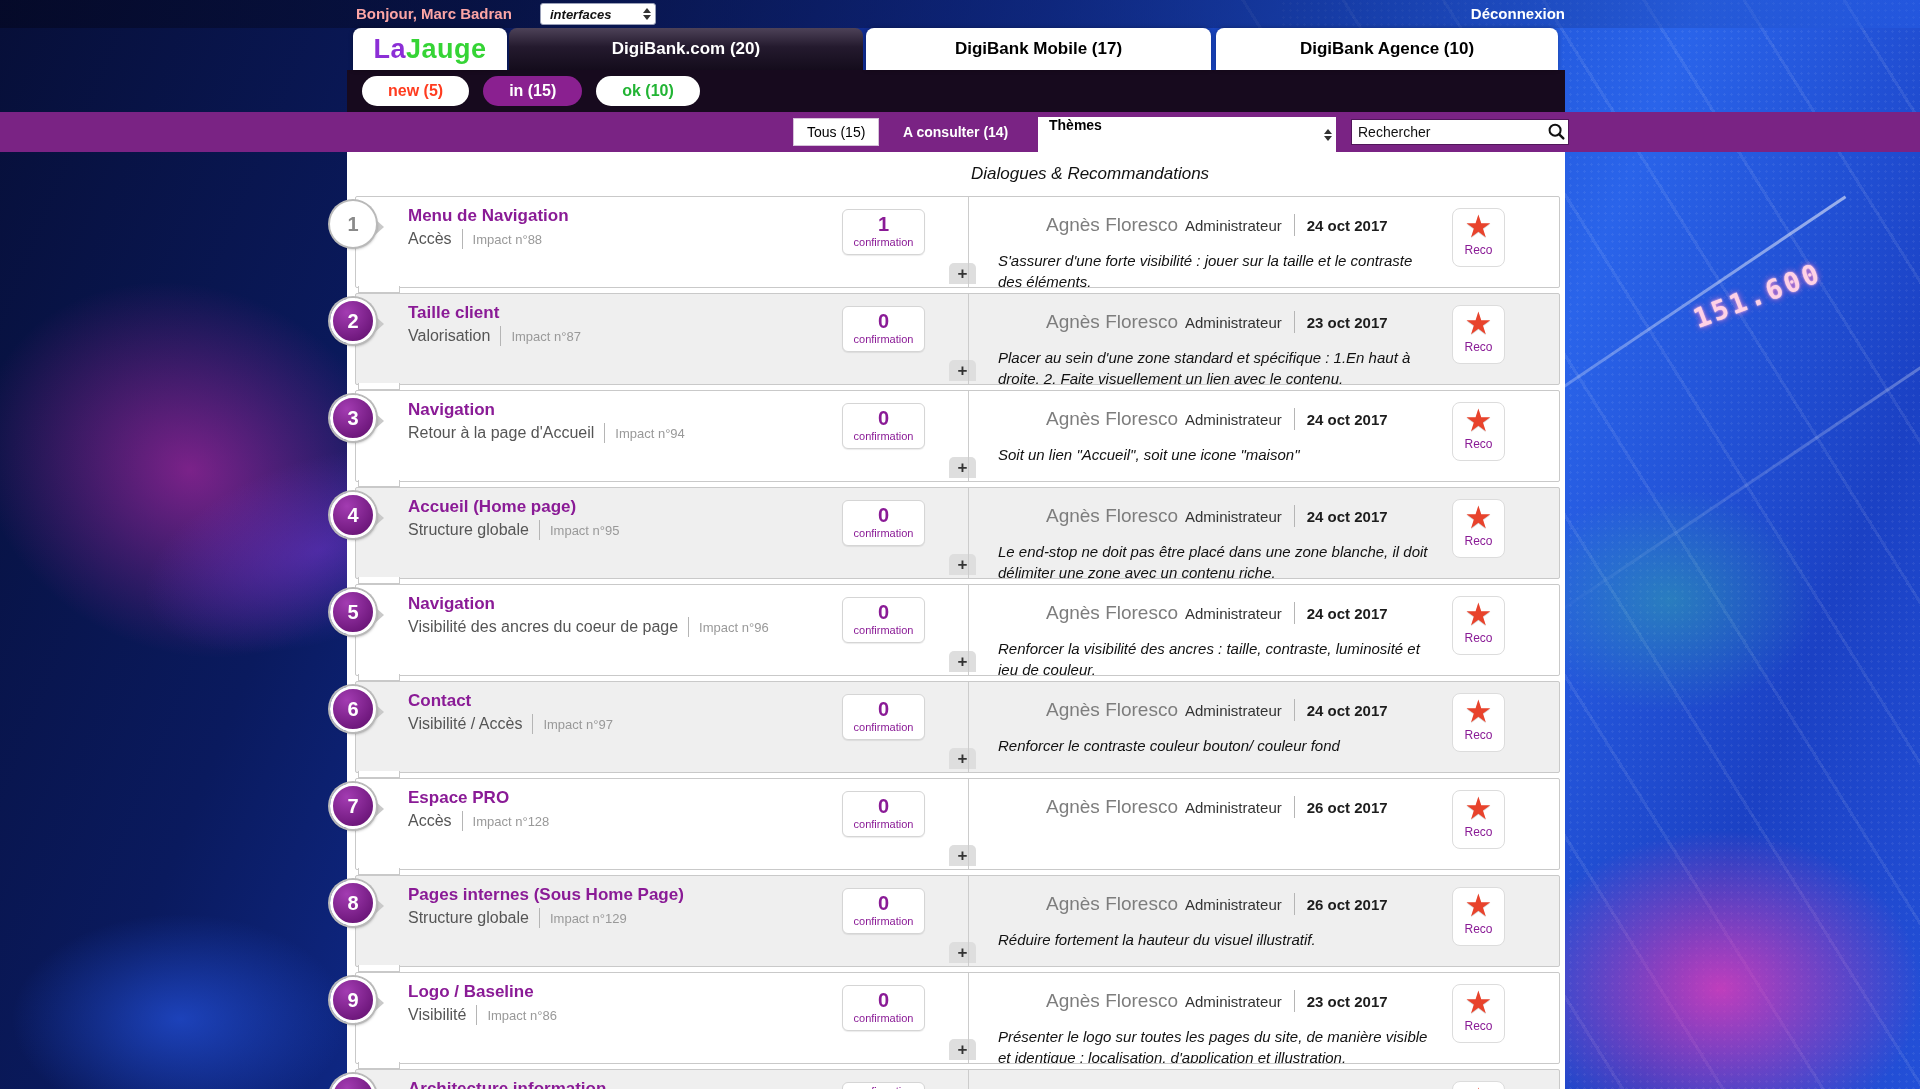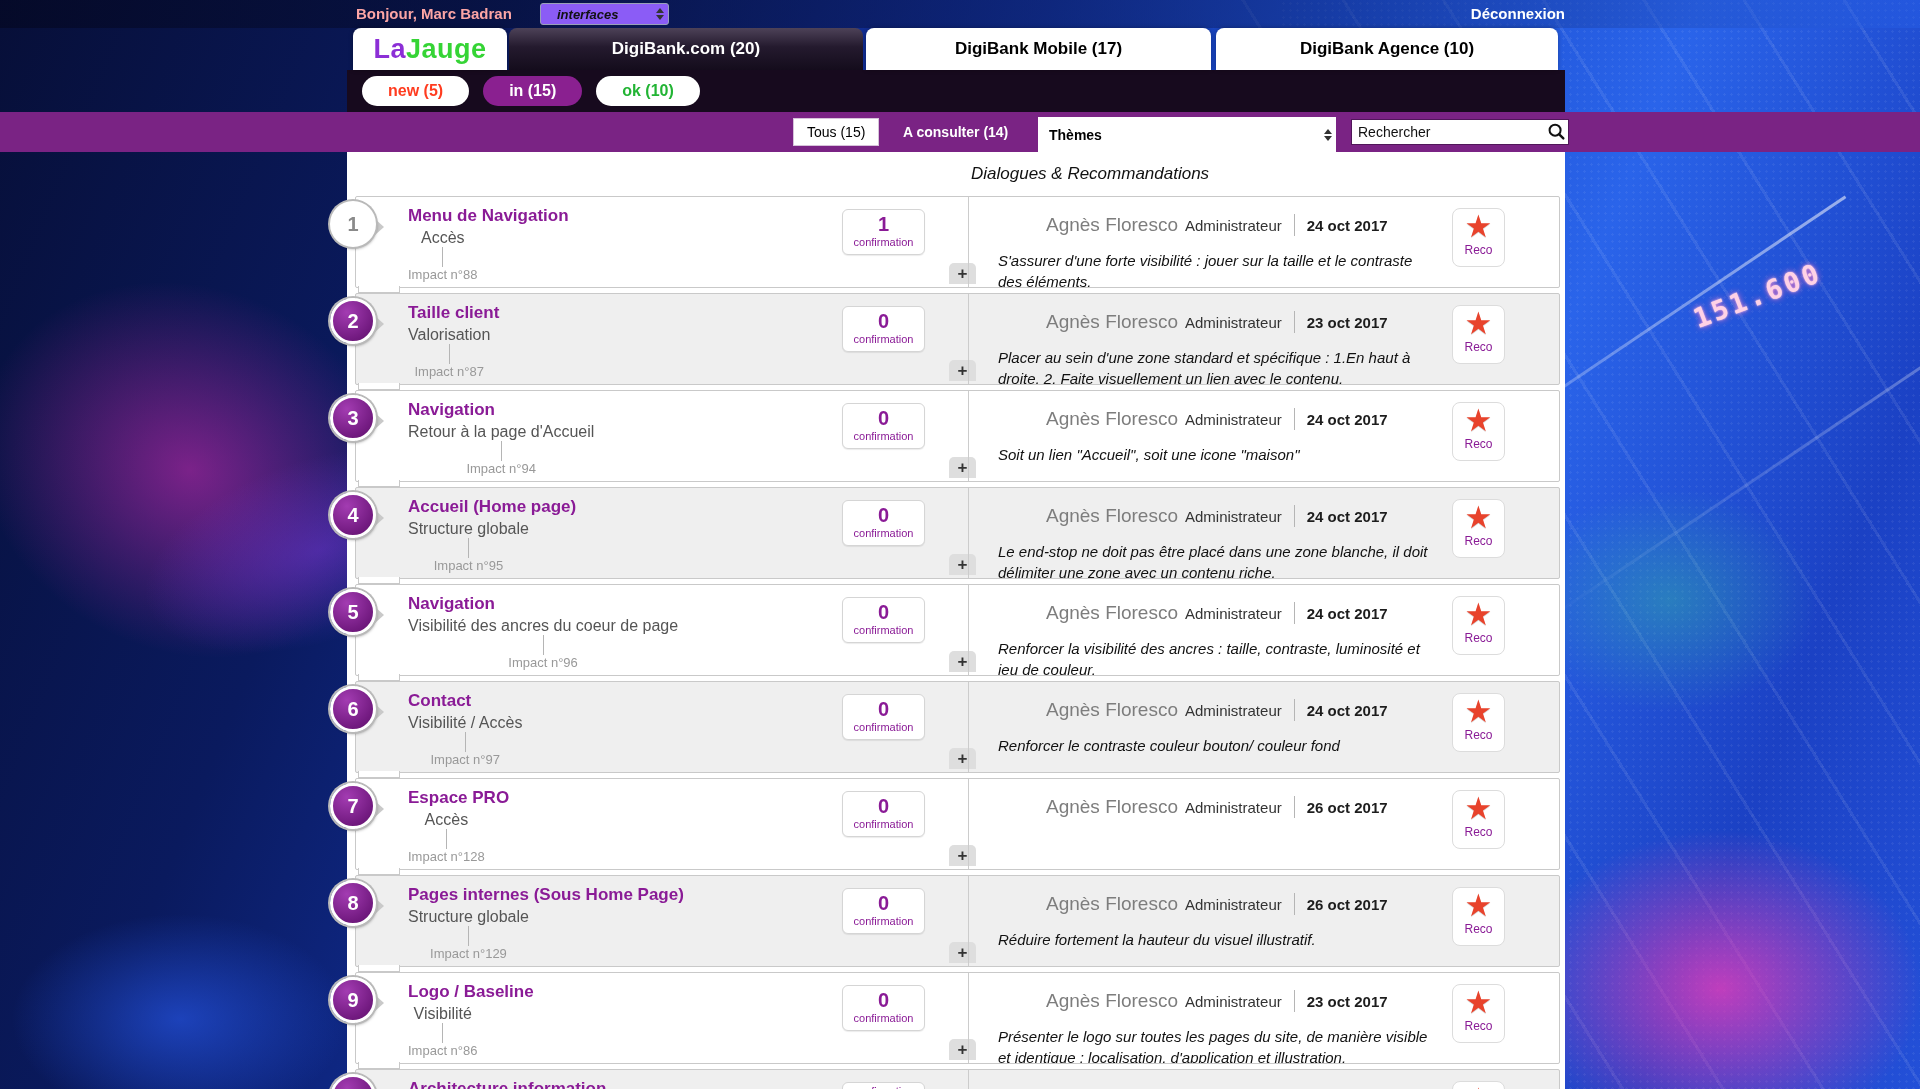--- a/index.html
+++ b/index.html
@@ -28,22 +28,22 @@
   .ticker { position:absolute; right:95px; top:280px; transform:rotate(-21deg);
     font-family:"DejaVu Sans Mono", monospace; font-weight:bold; font-size:27px; letter-spacing:3px;
     color:#ffd2e6; text-shadow:0 0 6px rgba(255,120,200,0.9), 0 0 2px #fff; }
   .streakline { position:absolute; background:linear-gradient(rgba(255,255,255,0.55), rgba(255,255,255,0)); width:3px; height:620px; }
   .sl1 { right:330px; top:60px; transform:rotate(56deg); }
   .sl2 { right:120px; top:140px; transform:rotate(56deg); opacity:.7; }
 
   
   .top-bar { position:absolute; top:0; left:0; width:1920px; height:28px; z-index:6; }
   .greeting { position:absolute; left:356px; top:5px; color:#fca5a5; font-weight:bold; font-size:15px; }
-  .iface-select { position:absolute; left:540px; top:3px; width:129px; height:22px; background:#8b5cf6;
-    border:1px solid #9aa0b8; border-radius:3px; display:flex; align-items:center; padding:0 22px 0 16px; cursor:pointer; }
+  .iface-select { position:absolute; left:540px; top:3px; width:116px; height:22px; background:#ffffff;
+    border:1px solid #9aa0b8; border-radius:3px; display:flex; align-items:center; padding:0 22px 0 9px; cursor:pointer; }
   .iface-select .val { font-style:italic; font-size:13px; color:#111; font-weight:bold; }
   .stepper { position:absolute; right:4px; top:50%; transform:translateY(-50%); display:flex; flex-direction:column; gap:2px; }
   .stepper .up { width:0; height:0; border-left:4px solid transparent; border-right:4px solid transparent; border-bottom:5px solid #333; }
   .stepper .dn { width:0; height:0; border-left:4px solid transparent; border-right:4px solid transparent; border-top:5px solid #333; }
   .logout { position:absolute; right:355px; top:5px; color:#fff; font-weight:bold; font-size:15px; cursor:pointer; }
 
   
   .tab-row { position:absolute; top:28px; left:0; width:1920px; height:42px; z-index:6; }
   .tab { position:absolute; top:0; height:42px; border-radius:8px 8px 0 0; display:flex; align-items:center; justify-content:center; cursor:pointer; }
   .tab-logo { left:353px; width:154px; background:#fff; box-shadow:0 0 4px rgba(0,0,0,0.35); }
@@ -64,21 +64,21 @@
   .pill-in  { background:#8a2090; color:#fff; }
   .pill-ok  { background:#fff; color:#22b434; }
 
   
   .filter-bar { position:absolute; top:112px; left:0; width:1920px; height:40px; background:#7a2384; z-index:5; }
   .tous-btn { position:absolute; left:793px; top:6px; height:28px; background:#fff; border:1px solid #d6c3da;
     color:#000; font-weight:normal; font-size:14px; display:flex; align-items:center; padding:0 13px; cursor:pointer; }
   .aconsulter { position:absolute; left:903px; top:0; height:40px; display:flex; align-items:center;
     color:#fff; font-weight:bold; font-size:14px; cursor:pointer; }
   .themes-select { position:absolute; left:1038px; top:5px; width:298px; height:35px; background:#fff;
-    display:flex; align-items:center; padding:0 28px 0 11px; cursor:pointer; }
+    display:flex; align-items:flex-start; padding:0 28px 0 11px; cursor:pointer; }
   .themes-select .val { font-weight:bold; font-size:14px; color:#000; }
   .search-box { position:absolute; left:1351px; top:7px; width:218px; height:26px; background:#fff;
     border:1px solid #51165a; display:flex; align-items:center; }
   .search-box input { flex:1; border:none; outline:none; font-size:14px; color:#111; padding:0 6px; background:transparent;
     font-family:"Liberation Sans", sans-serif; }
   .search-icon { width:22px; height:22px; flex:0 0 22px; margin-right:2px; cursor:pointer; }
 
   
   .content-panel { position:absolute; left:347px; top:152px; width:1218px; height:937px; background:#fff; z-index:4; }
   .col-headers { position:relative; height:44px; }
@@ -94,21 +94,21 @@
   .badge-wrap { position:absolute; left:-26px; top:4px; width:54px; height:50px; }
   .badge-wrap::after { content:""; position:absolute; left:45px; top:18px; width:0; height:0;
     border-top:8px solid transparent; border-bottom:8px solid transparent; border-left:9px solid #c9c9c9; }
   .badge { position:absolute; left:0; top:0; width:46px; height:46px; border-radius:50%;
     background:radial-gradient(circle at 35% 28%, #a33cb2, #721a80 70%, #5d1269);
     border:3px solid #fff; box-shadow:0 0 0 2px #b9b9b9, 1px 2px 3px rgba(0,0,0,0.35);
     color:#fff; font-weight:bold; font-size:20px; display:flex; align-items:center; justify-content:center; z-index:2; }
   .badge.viewed { background:#fff; color:#8a8a8a; }
 
   .impact-title { position:absolute; left:52px; top:9px; color:#8a1b96; font-weight:bold; font-size:17px; cursor:pointer; }
-  .impact-sub { position:absolute; left:52px; top:32px; display:flex; align-items:center;flex-direction:column; }
+  .impact-sub { position:absolute; left:52px; top:32px; display:flex; align-items:center; }
   .sub-label { color:#555; font-size:16px; }
   .vsep { display:inline-block; width:1px; height:20px; background:#b5b5b5; margin:0 10px; }
   .vsep2 { display:inline-block; width:1px; height:22px; background:#b5b5b5; margin:0 12px; }
   .impact-no { color:#999; font-size:13px; }
 
   .confirm-box { position:absolute; left:486px; top:12px; width:83px; height:46px; background:#fff;
     border:1px solid #d5d5d5; border-radius:6px; text-align:center; cursor:pointer; box-shadow:0 1px 1px rgba(0,0,0,0.08); }
   .confirm-num { color:#8a1b96; font-weight:bold; font-size:20px; line-height:24px; margin-top:2px; }
   .confirm-label { color:#8a1b96; font-size:11px; line-height:12px; }
 

